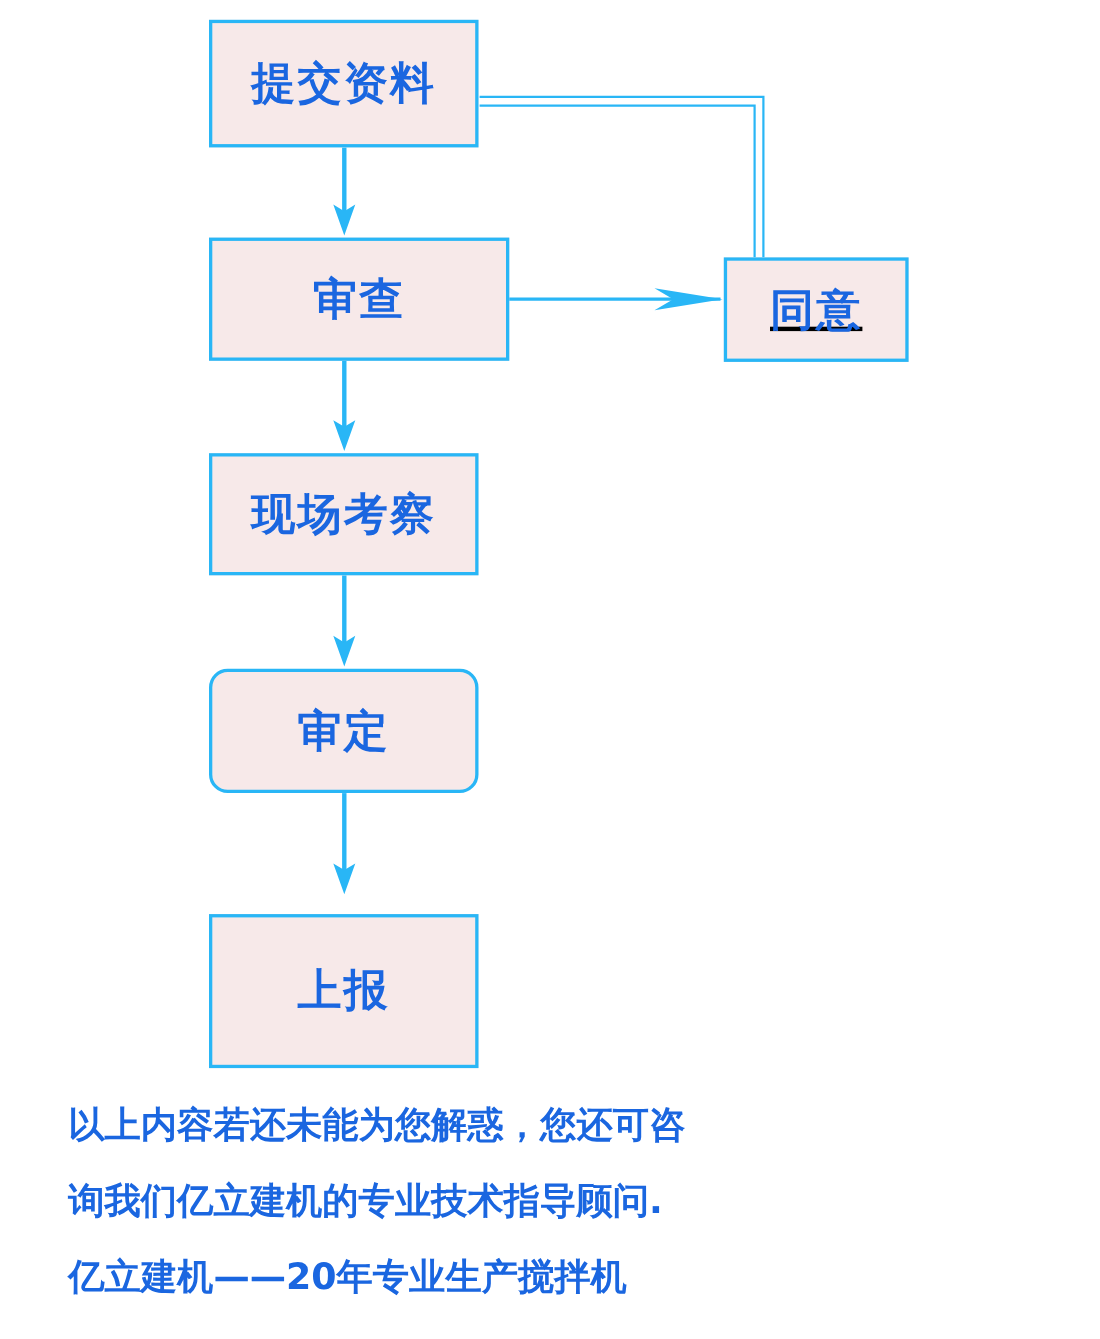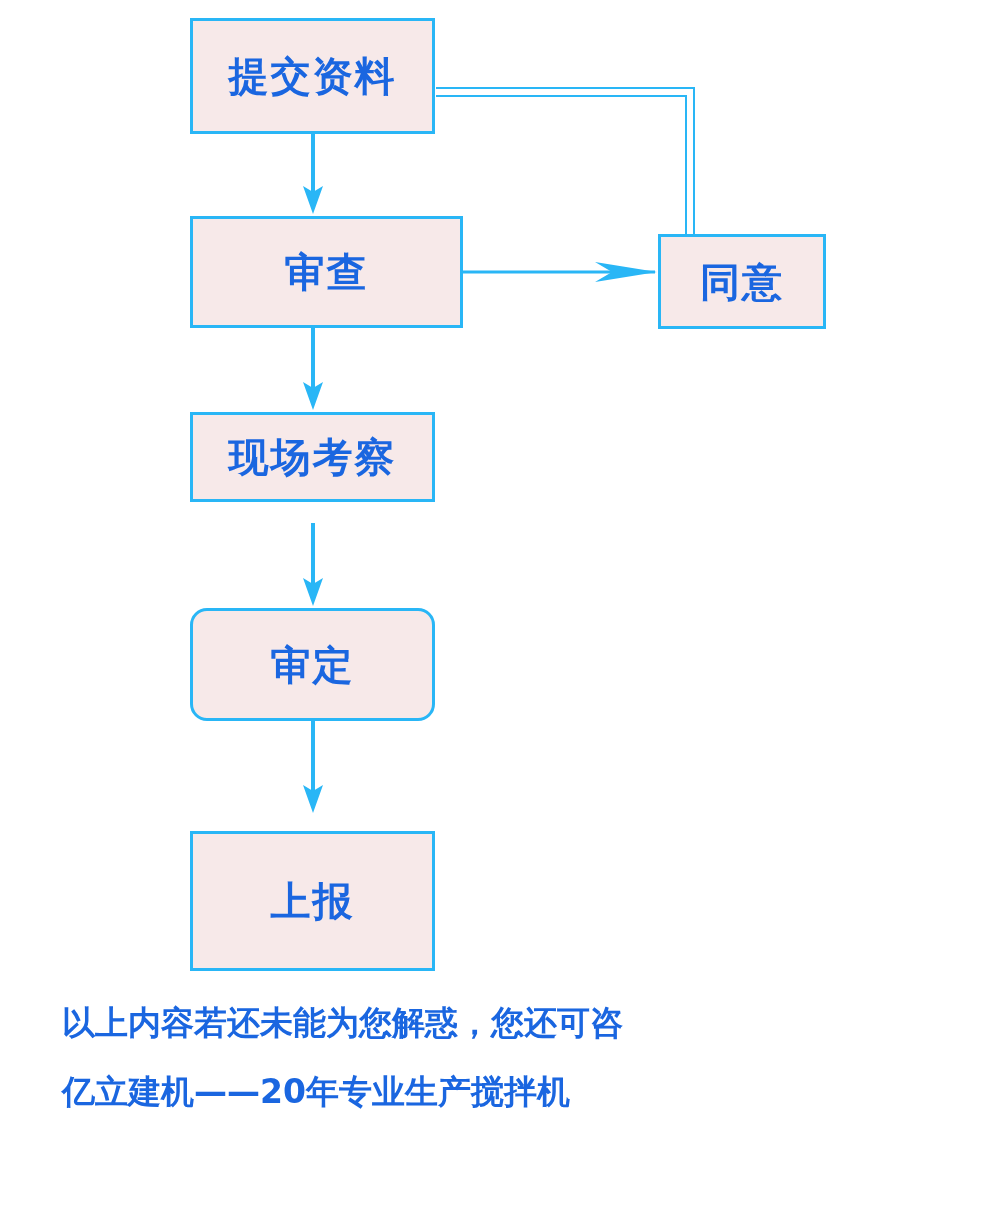--- a/index.html
+++ b/index.html
@@ -103,34 +103,35 @@
   </svg>
 
   <div class="node" style="left:190px; top:18px; width:245px; height:116px;">
     <span class="node-label">提交资料</span>
   </div>
 
   <div class="node" style="left:190px; top:216px; width:273px; height:112px;">
     <span class="node-label">审查</span>
   </div>
 
-  <div class="node node-sm" style="left:658px; top:234px; width:168px; height:95px;">
+  <div class="node node-sm" style="left:658px; top:234px; width:168px; height:95px;text-decoration:underline;">
     <span class="node-label">同意</span>
   </div>
 
-  <div class="node" style="left:190px; top:412px; width:245px; height:90px;">
+  <div class="node" style="left:190px; top:412px; width:245px; height:111px;">
     <span class="node-label">现场考察</span>
   </div>
 
   <div class="node" style="left:190px; top:608px; width:245px; height:113px;border-radius:17px;">
     <span class="node-label">审定</span>
   </div>
 
   <div class="node" style="left:190px; top:815px; width:245px; height:140px;margin-top:16px;">
     <span class="node-label">上报</span>
   </div>
 
   <div id="caption">
     <div class="caption-line">以上内容若还未能为您解惑，您还可咨</div>
+    <div class="caption-line">询我们亿立建机的专业技术指导顾问.</div>
     <div class="caption-line">亿立建机——20年专业生产搅拌机</div>
   </div>
 
 </div>
 
 </body></html>

